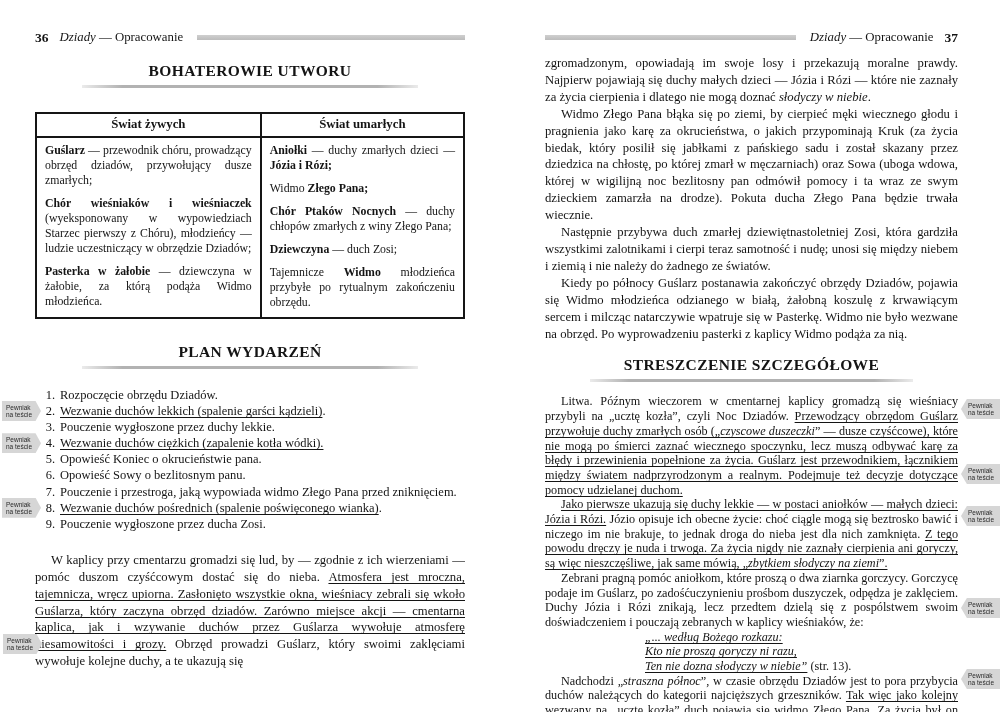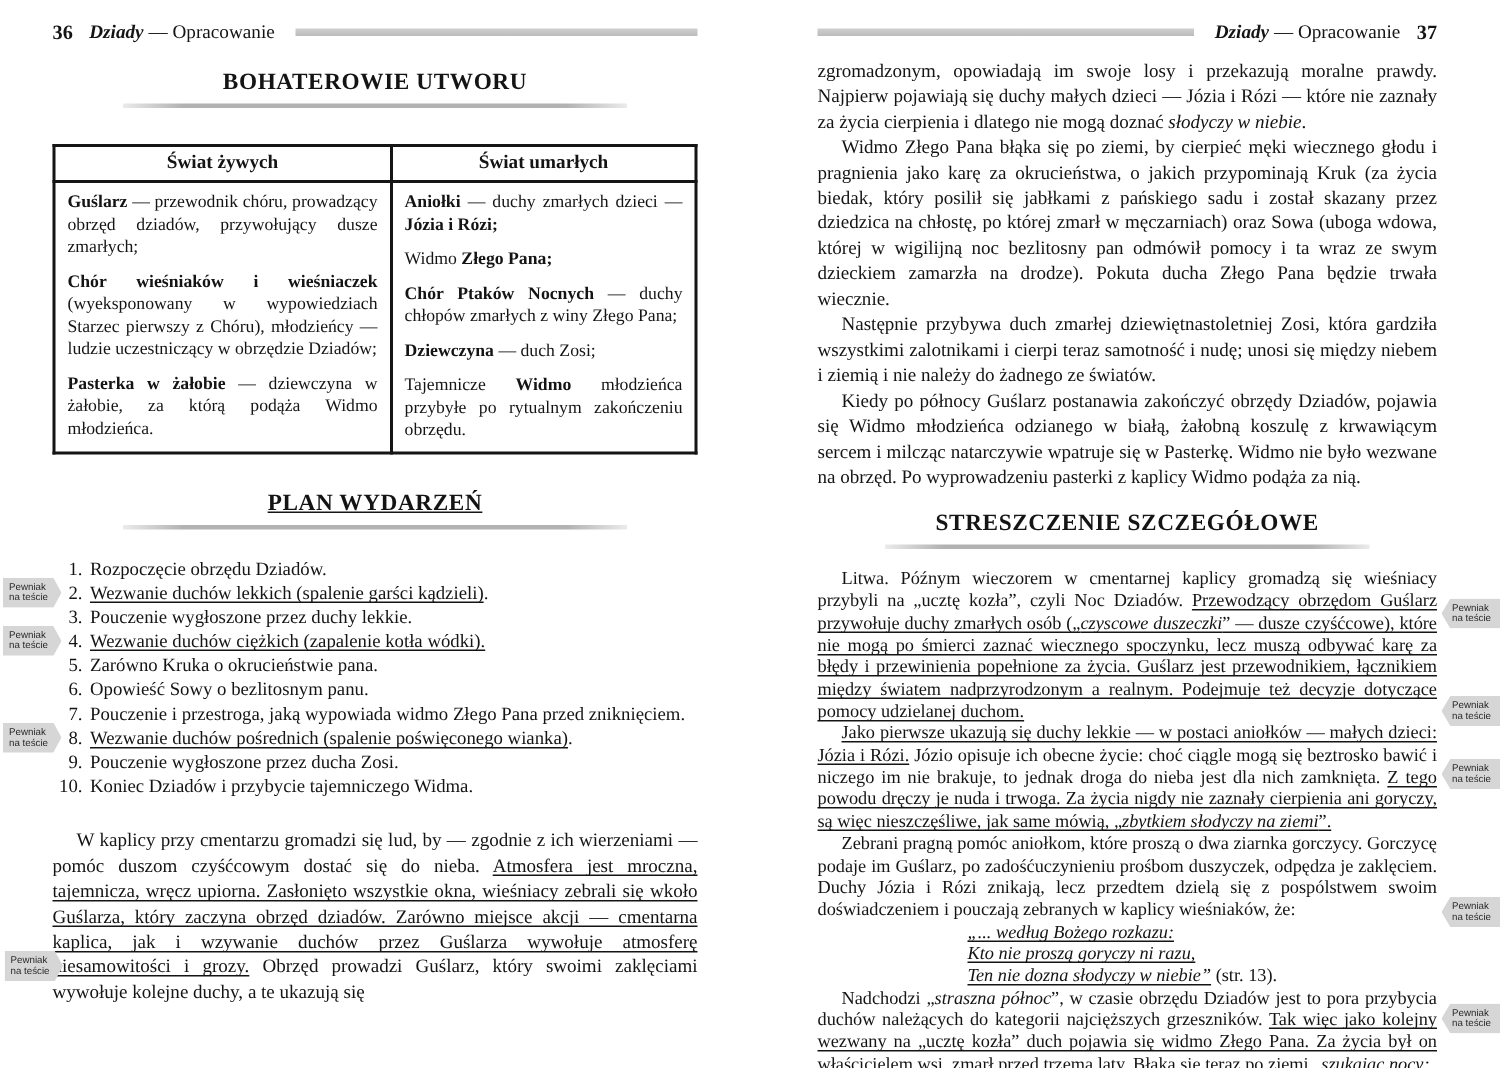--- a/index.html
+++ b/index.html
@@ -3,35 +3,35 @@
 <meta charset="utf-8">
 <style>
   html,body{margin:0;padding:0;background:#ffffff;}
   .spread{position:relative;width:1000px;height:712px;background:#ffffff;overflow:hidden;
           font-family:"Liberation Serif", serif;color:#141414;}
   .page{position:absolute;top:0;height:712px;box-sizing:border-box;overflow:hidden;}
   .page-left{left:0;width:500px;padding:0 35px;}
   .page-right{left:500px;width:500px;padding:0 42px 0 45px;}
 
   
-  .page-header{display:flex;align-items:center;margin-top:14px;height:15px;font-size:12.8px;white-space:nowrap;}
+  .page-header{display:flex;align-items:center;margin-top:30px;height:15px;font-size:12.8px;white-space:nowrap;}
   .pg-num{font-weight:bold;font-size:13.5px;}
   .page-left .pg-num{margin-right:11px;}
   .page-right .pg-num{margin-left:11px;}
-  .pg-title i{font-style:italic;font-weight:bold;}
+  .pg-title i{font-style:italic;}
   .header-bar{flex:1;height:5px;background:linear-gradient(to bottom,#cfcfcf,#bcbcbc);}
   .page-left .header-bar{margin-left:14px;}
   .page-right .header-bar{margin-right:14px;}
 
   
   .section-title{margin:0;text-align:center;font-size:15.5px;font-weight:bold;letter-spacing:.4px;}
   .heading-rule{width:78%;height:3px;margin:5px auto 0;
     background:linear-gradient(to right,#ebebeb,#b2b2b2 12%,#b2b2b2 88%,#ebebeb);}
   .sec-bohater{margin-top:17px;}
-  .sec-plan{margin-top:24px;text-decoration:underline;}
+  .sec-plan{margin-top:24px;}
   .sec-krotkie{margin-top:19px;}
   .sec-szczegolowe{margin-top:14px;}
 
   
   .char-table{width:100%;border-collapse:collapse;margin-top:24px;}
   .char-table th,.char-table td{border:2px solid #151515;}
   .char-table th{font-size:12.8px;padding:3px 4px 4px;text-align:center;}
   .char-table td{font-size:11.8px;line-height:15px;padding:5px 8px 7px;vertical-align:top;text-align:justify;border-radius:12px;}
   .char-table col.c1{width:52.5%;}
   .char-table td .para{margin:0 0 8px;}
@@ -139,21 +139,21 @@
         <div class="plan-row">
           <span class="plan-num">4.</span>
           <span class="plan-text"><span class="rt-u">Wezwanie duchów ciężkich (zapalenie kotła wódki).</span></span>
           <span class="badge badge-l plan-badge">
             <span>Pewniak</span>
             <span>na teście</span>
           </span>
         </div>
         <div class="plan-row">
           <span class="plan-num">5.</span>
-          <span class="plan-text"><span>Zarówno Kruka o okrucieństwie pana.</span></span>
+          <span class="plan-text"><span>Opowieść Koniec o okrucieństwie pana.</span></span>
         </div>
         <div class="plan-row">
           <span class="plan-num">6.</span>
           <span class="plan-text"><span>Opowieść Sowy o bezlitosnym panu.</span></span>
         </div>
         <div class="plan-row">
           <span class="plan-num">7.</span>
           <span class="plan-text"><span>Pouczenie i przestroga, jaką wypowiada widmo Złego Pana przed zniknięciem.</span></span>
         </div>
         <div class="plan-row">
@@ -161,24 +161,20 @@
           <span class="plan-text"><span class="rt-u">Wezwanie duchów pośrednich (spalenie poświęconego wianka)</span><span>.</span></span>
           <span class="badge badge-l plan-badge">
             <span>Pewniak</span>
             <span>na teście</span>
           </span>
         </div>
         <div class="plan-row">
           <span class="plan-num">9.</span>
           <span class="plan-text"><span>Pouczenie wygłoszone przez ducha Zosi.</span></span>
         </div>
-        <div class="plan-row">
-          <span class="plan-num">10.</span>
-          <span class="plan-text"><span>Koniec Dziadów i przybycie tajemniczego Widma.</span></span>
-        </div>
       </div>
 
 
     <div class="summary lh-loose">
         <p class="para indent"><span>W kaplicy przy cmentarzu gromadzi się lud, by — zgodnie z ich wierzeniami — pomóc duszom czyśćcowym dostać się do nieba. </span><span class="rt-u">Atmosfera jest mroczna, tajemnicza, wręcz upiorna. Zasłonięto wszystkie okna, wieśniacy zebrali się wkoło Guślarza, który zaczyna obrzęd dziadów. Zarówno miejsce akcji — cmentarna kaplica, jak i wzywanie duchów przez Guślarza wywołuje atmosferę niesamowitości i grozy.</span><span> Obrzęd prowadzi Guślarz, który swoimi zaklęciami wywołuje kolejne duchy, a te ukazują się</span></p>
       </div>
   </div>
 
   <div class="page page-right">
     <div class="page-header">

